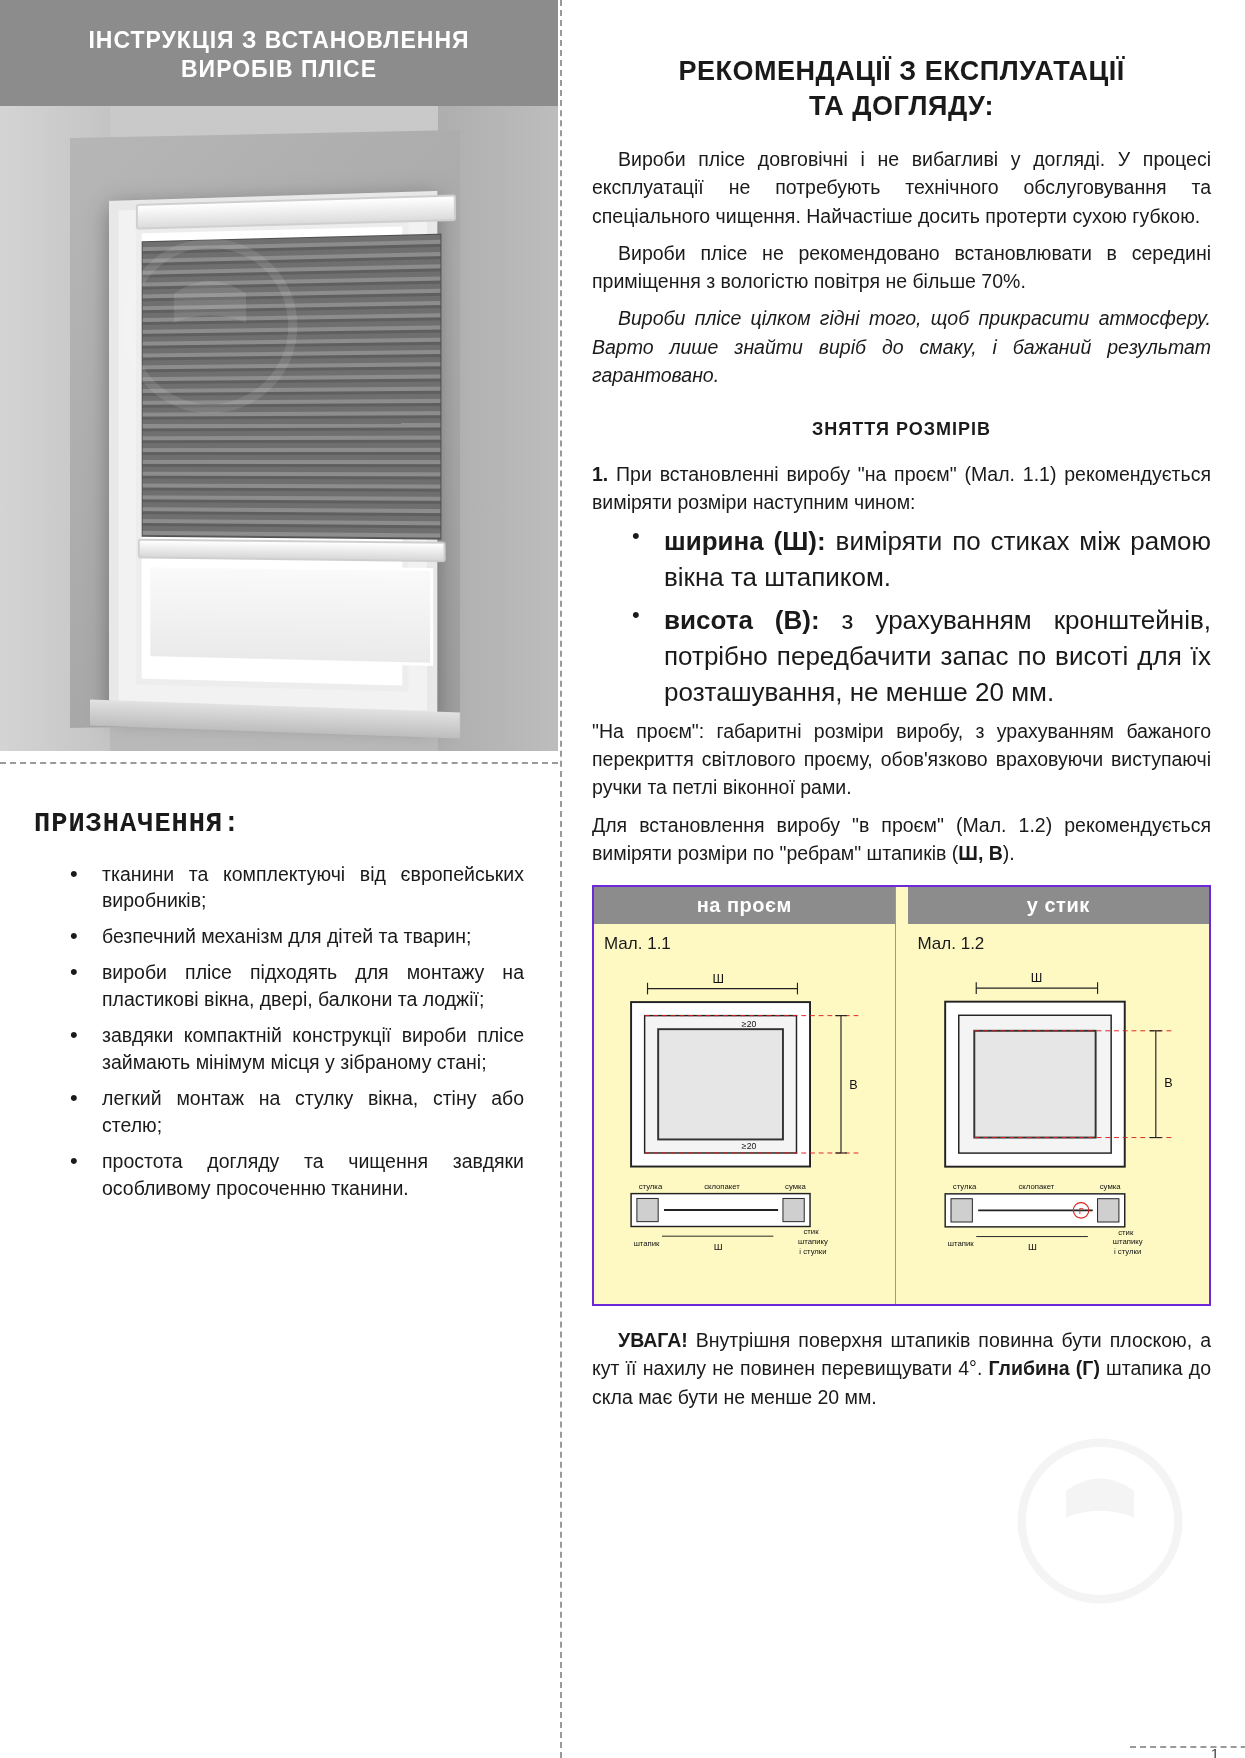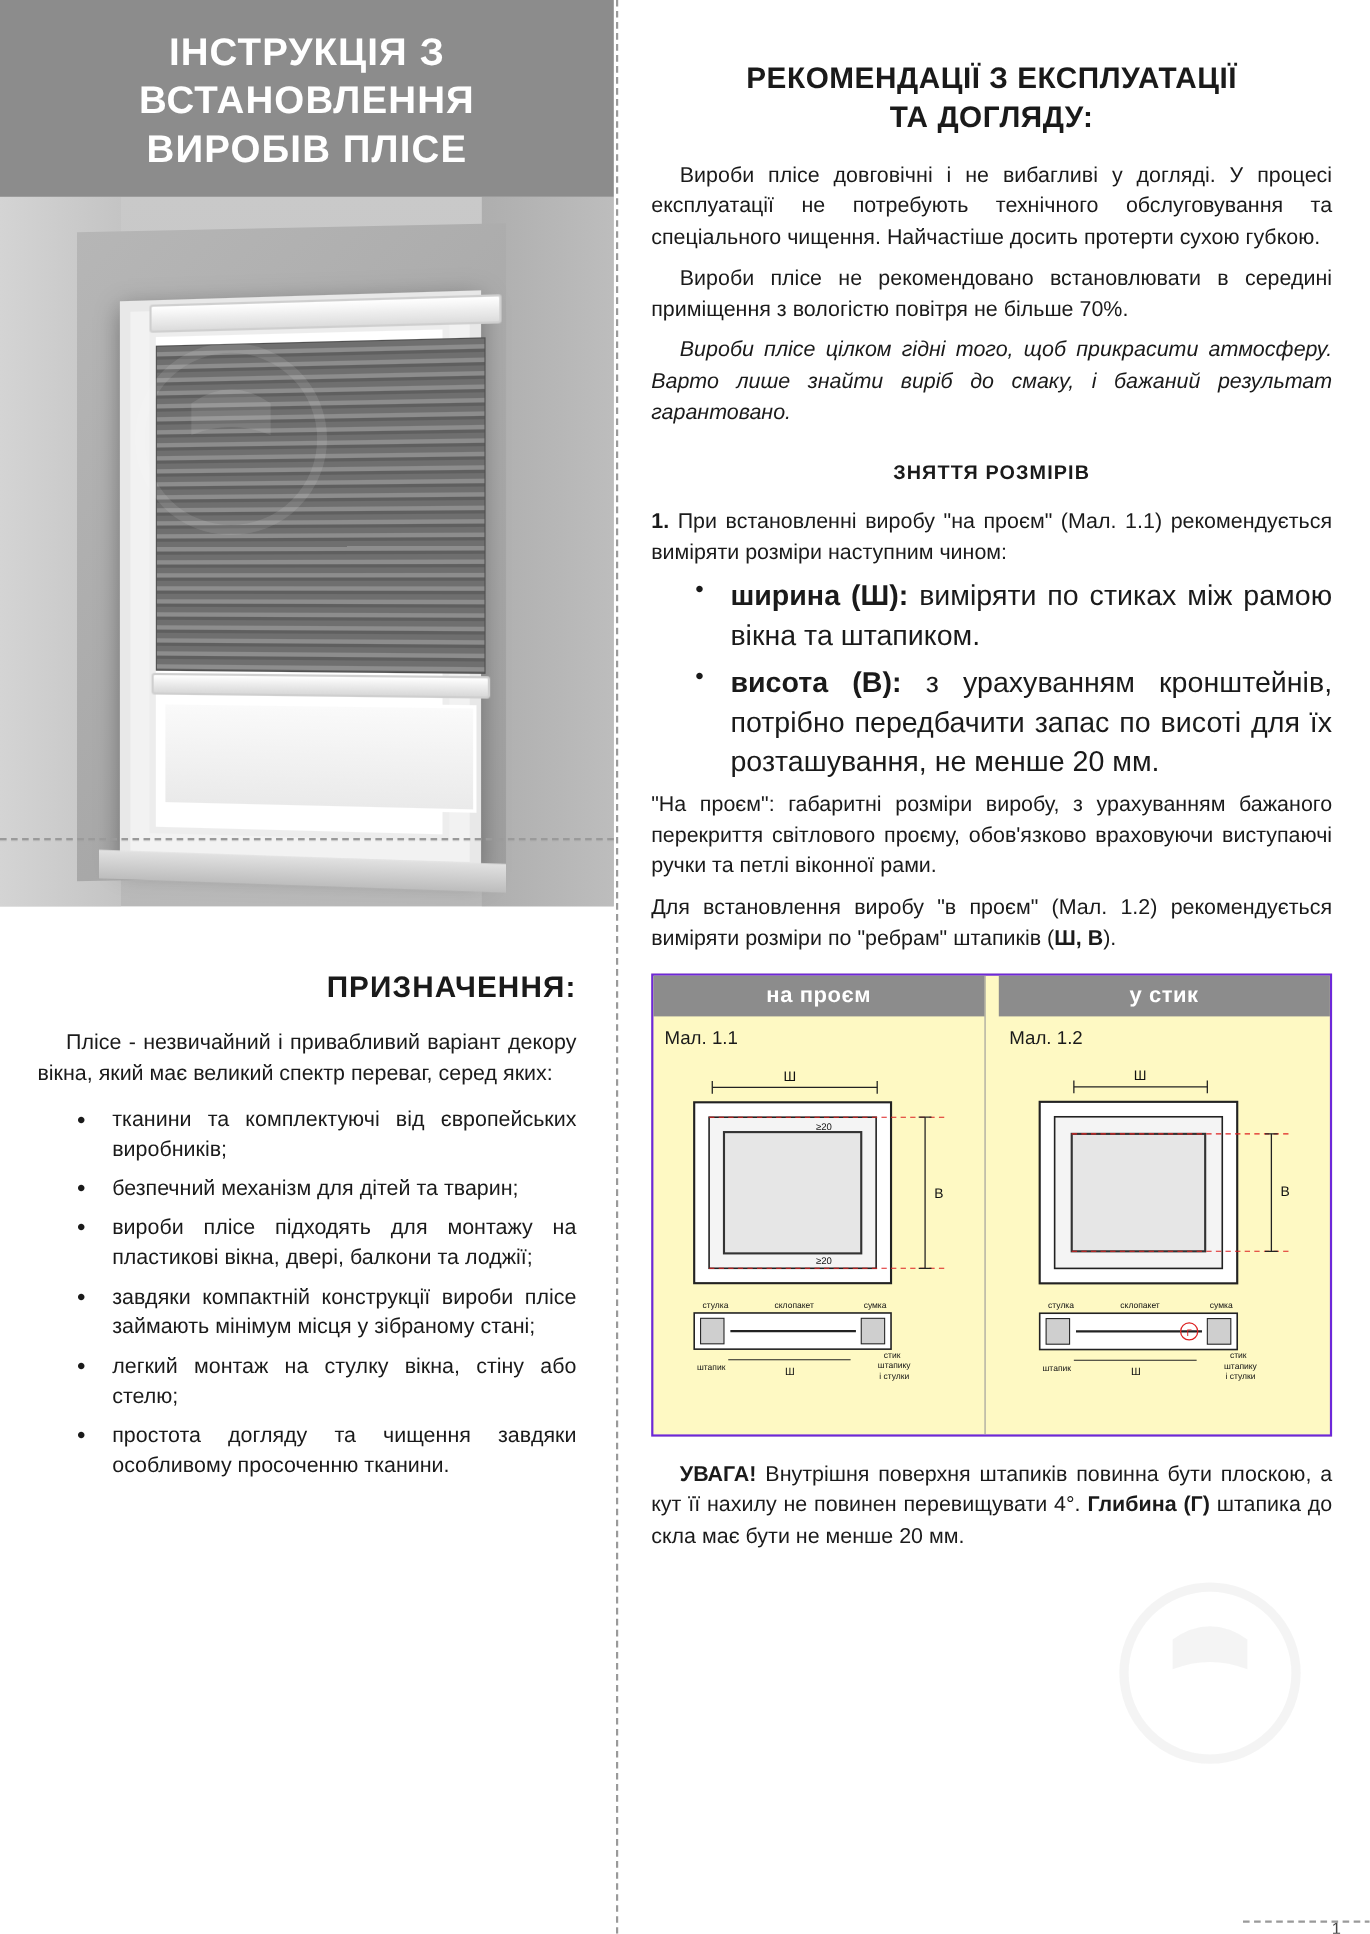--- a/index.html
+++ b/index.html
@@ -16,21 +16,21 @@
 
   
   .left-col {
     position:absolute; left:0; top:0; width:558px; height:1758px;
   }
   .left-header {
     background:#8c8c8c;
     color:#ffffff;
     text-align:center;
     padding:26px 20px 22px 20px;
-    font-size:35px;
+    font-size:23px;
     font-weight:bold;
     letter-spacing:1px;
     line-height:1.25;
   }
   .left-header .l2 { display:block; }
 
   .photo-wrap {
     position:relative;
     width:558px; height:645px;
     background:linear-gradient(180deg,#c9c9c9 0%,#c2c2c2 60%,#b9b9b9 100%);
@@ -91,25 +91,26 @@
     background:linear-gradient(180deg,#e2e2e2,#bdbdbd);
     transform:skewY(2deg);
   }
   .wm-left {
     position:absolute; left:120px; top:130px;
     width:180px; height:180px; opacity:.10;
   }
 
   .left-body { padding:40px 34px 20px 34px; }
   .section-title {
-    text-align:right;
+    text-align:left;
     font-size:27px;
     font-weight:bold;
     letter-spacing:1px;
     margin:18px 0 22px 0;
+    font-family:Liberation Mono, monospace;
   }
   .para {
     font-size:19.5px;
     line-height:1.42;
     text-align:justify;
     margin:0 0 10px 0;
   }
   .para.indent { text-indent:26px; }
 
   ul.bullets { list-style:none; margin:14px 0 0 0; padding:0; }
@@ -254,21 +255,20 @@
       <svg class="wm-left" viewBox="0 0 100 100">
         <circle cx="50" cy="50" r="46" fill="none" stroke="#ffffff" stroke-width="5"></circle>
         <path d="M50 14 L50 86 M30 32 Q50 18 70 32 L70 48 Q50 40 30 48 Z" fill="#ffffff"></path>
       </svg>
     </div>
 
     <div class="hdivider"></div>
 
     <div class="left-body">
       <div class="section-title">ПРИЗНАЧЕННЯ:</div>
-      <p class="para indent">Пліcе - незвичайний і привабливий варіант декору вікна, який має великий спектр переваг, серед яких:</p>
       <ul class="bullets">
         <li>тканини та комплектуючі від європейських виробників;</li>
         <li>безпечний механізм для дітей та тварин;</li>
         <li>вироби пліcе підходять для монтажу на пластикові вікна, двері, балкони та лоджії;</li>
         <li>завдяки компактній конструкції вироби пліcе займають мінімум місця у зібраному стані;</li>
         <li>легкий монтаж на стулку вікна, стіну або стелю;</li>
         <li>простота догляду та чищення завдяки особливому просоченню тканини.</li>
       </ul>
     </div>
   </div>

